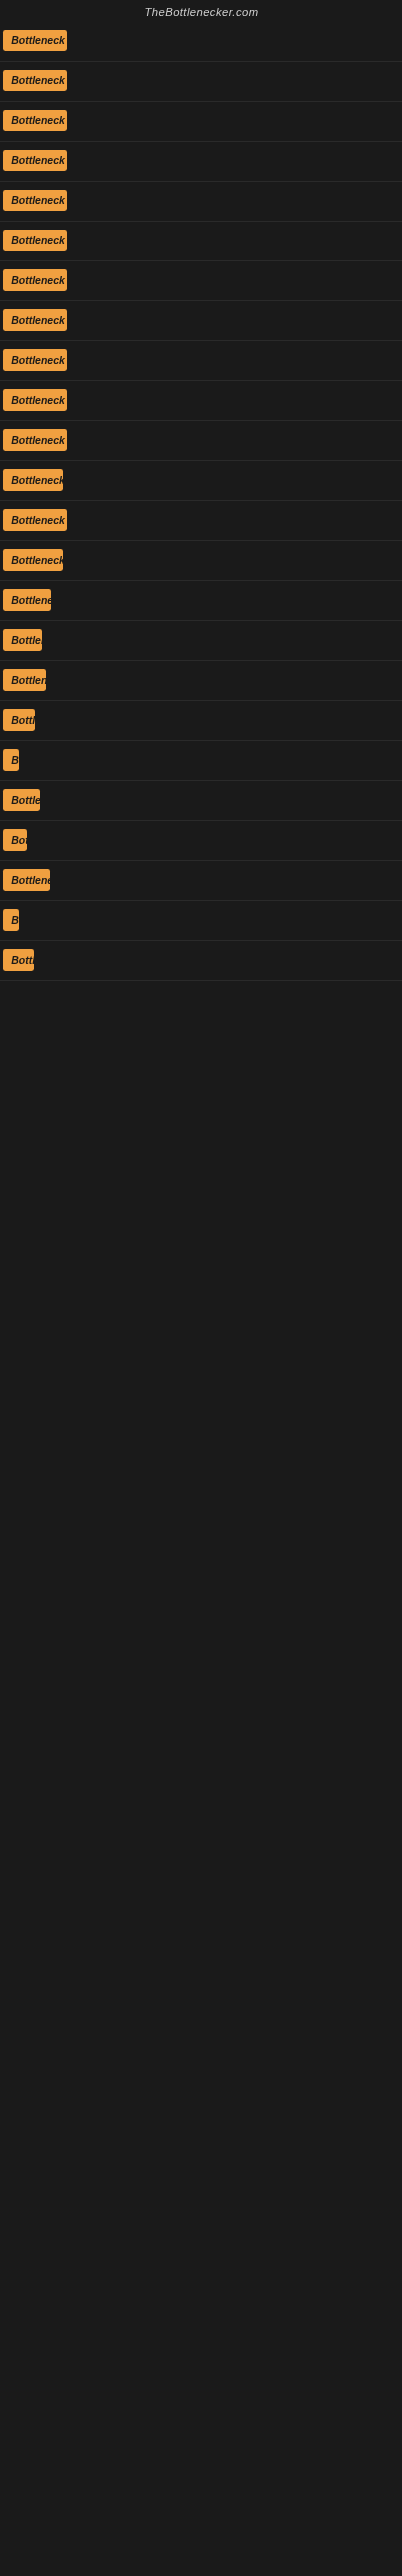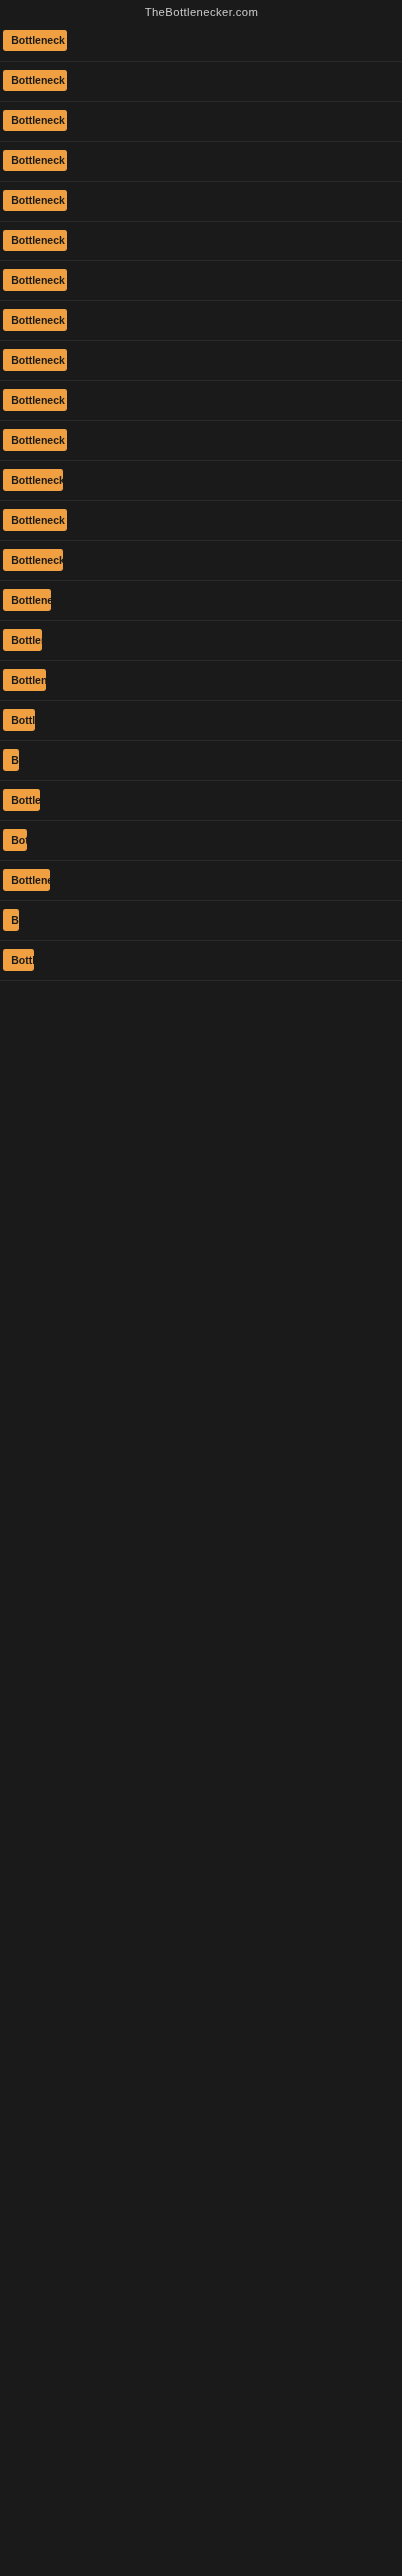--- a/index.html
+++ b/index.html
@@ -1,18 +1,19 @@
 <!DOCTYPE html>
 <html style="font-size:13px"><head>
   <meta charset="utf-8">
   <style>
     * {
       margin: 0;
       padding: 0;
       box-sizing: border-box;
+      font-style: italic;
     }
 
     body {
       width: 403px;
       min-height: 2576px;
       background-color: #1a1a1a;
       font-family: Arial, sans-serif;
       position: relative;
     }
 

